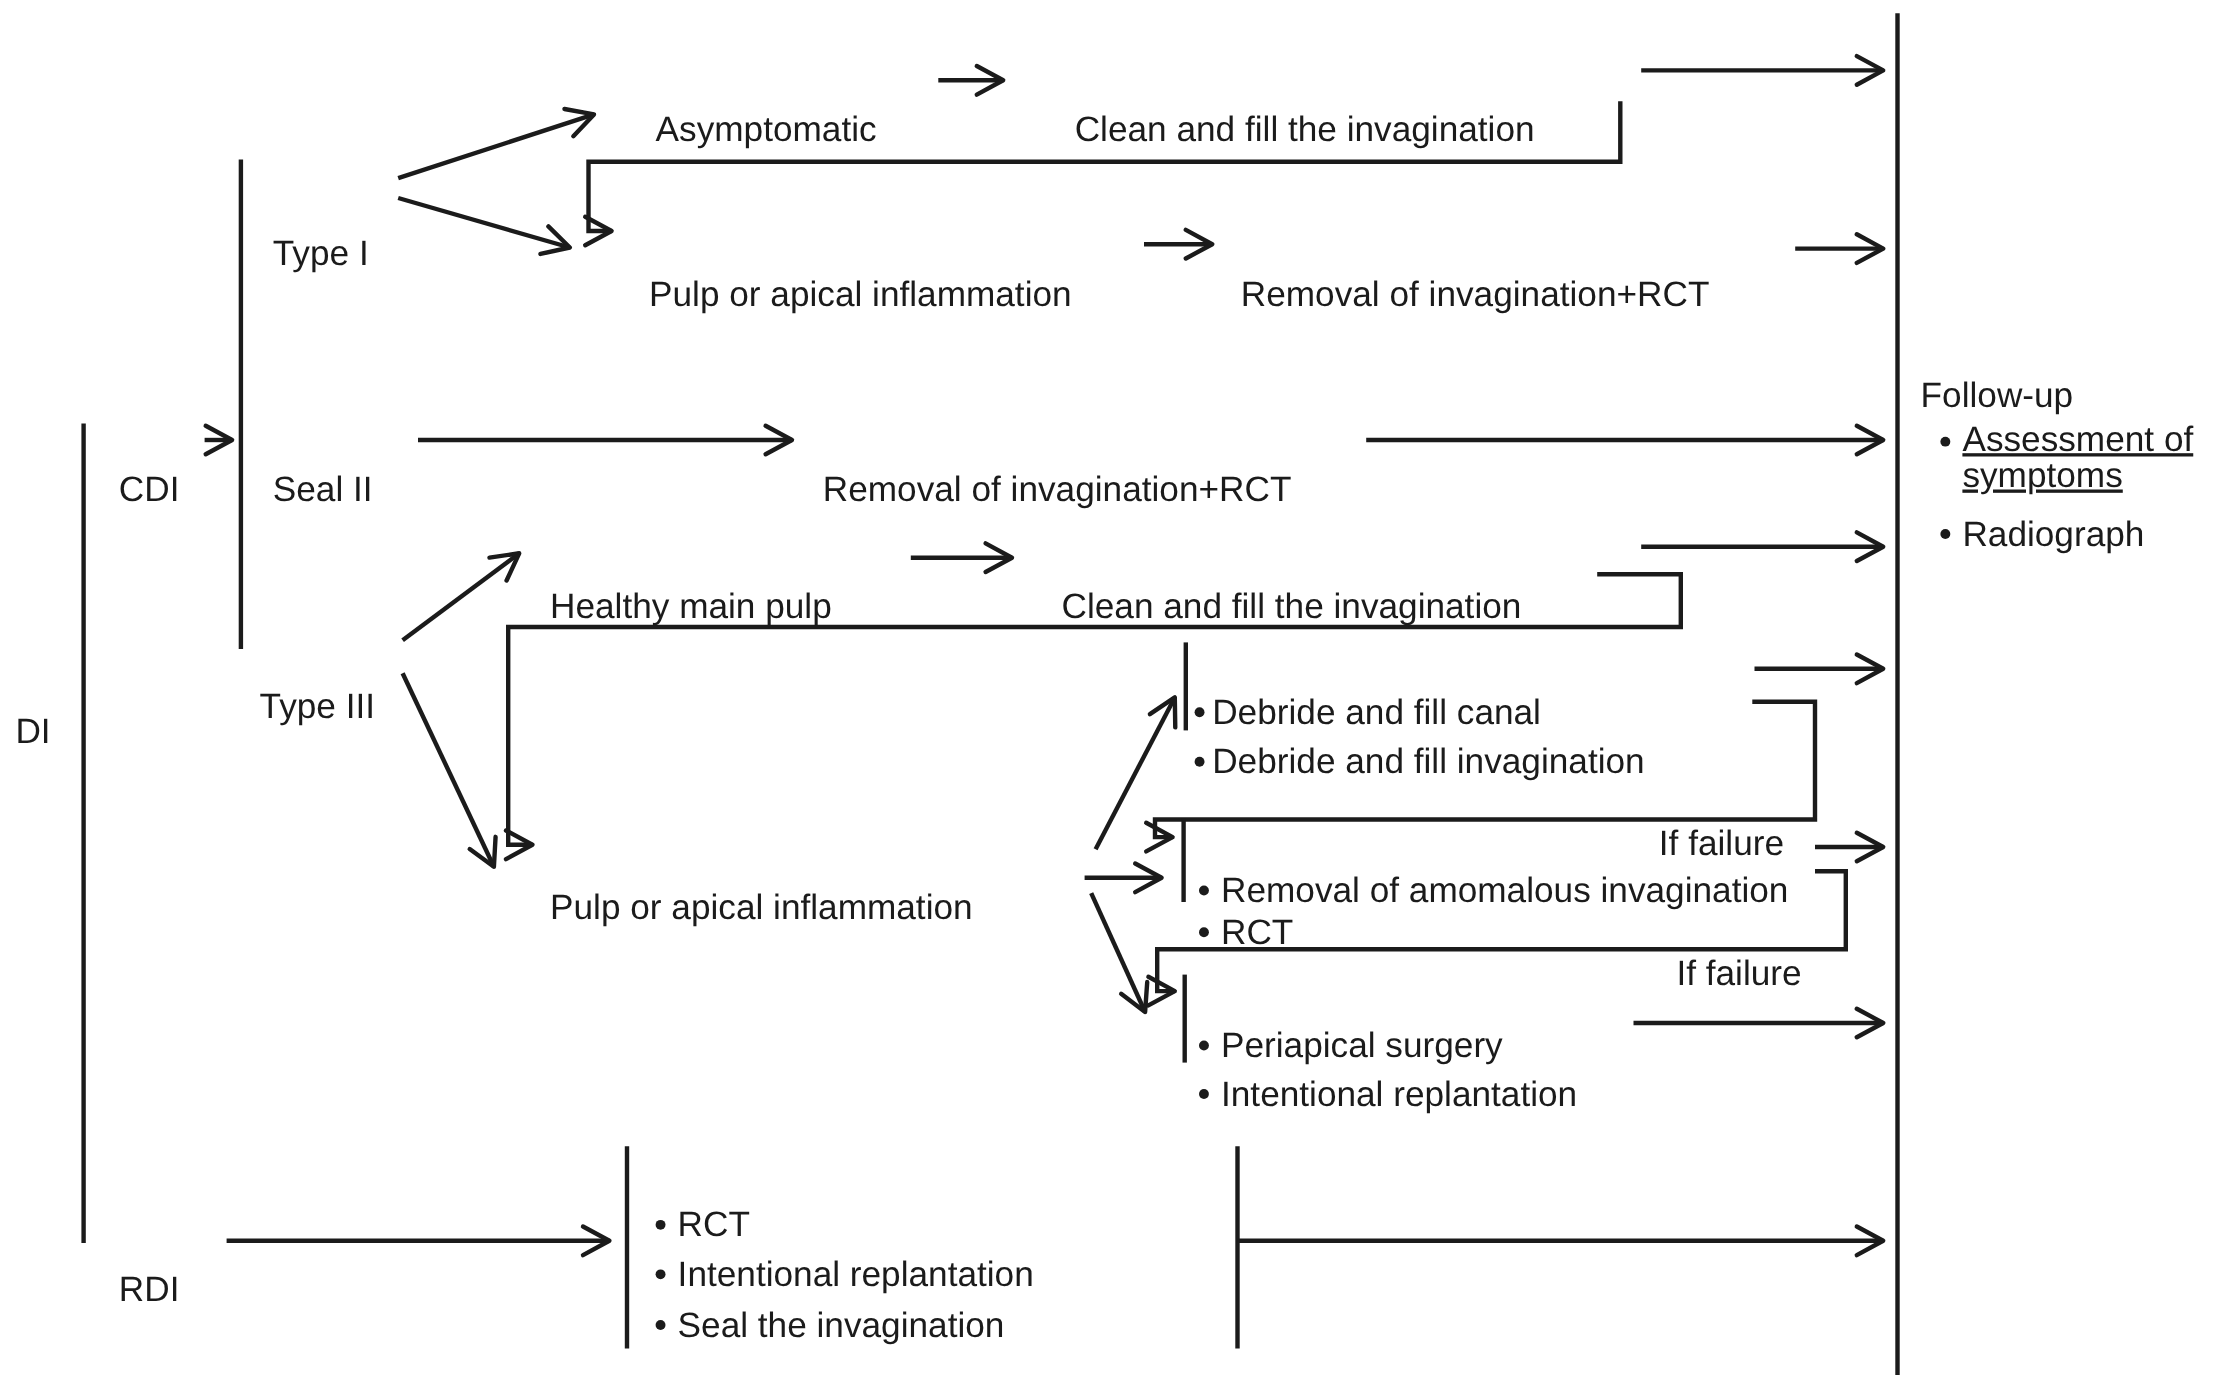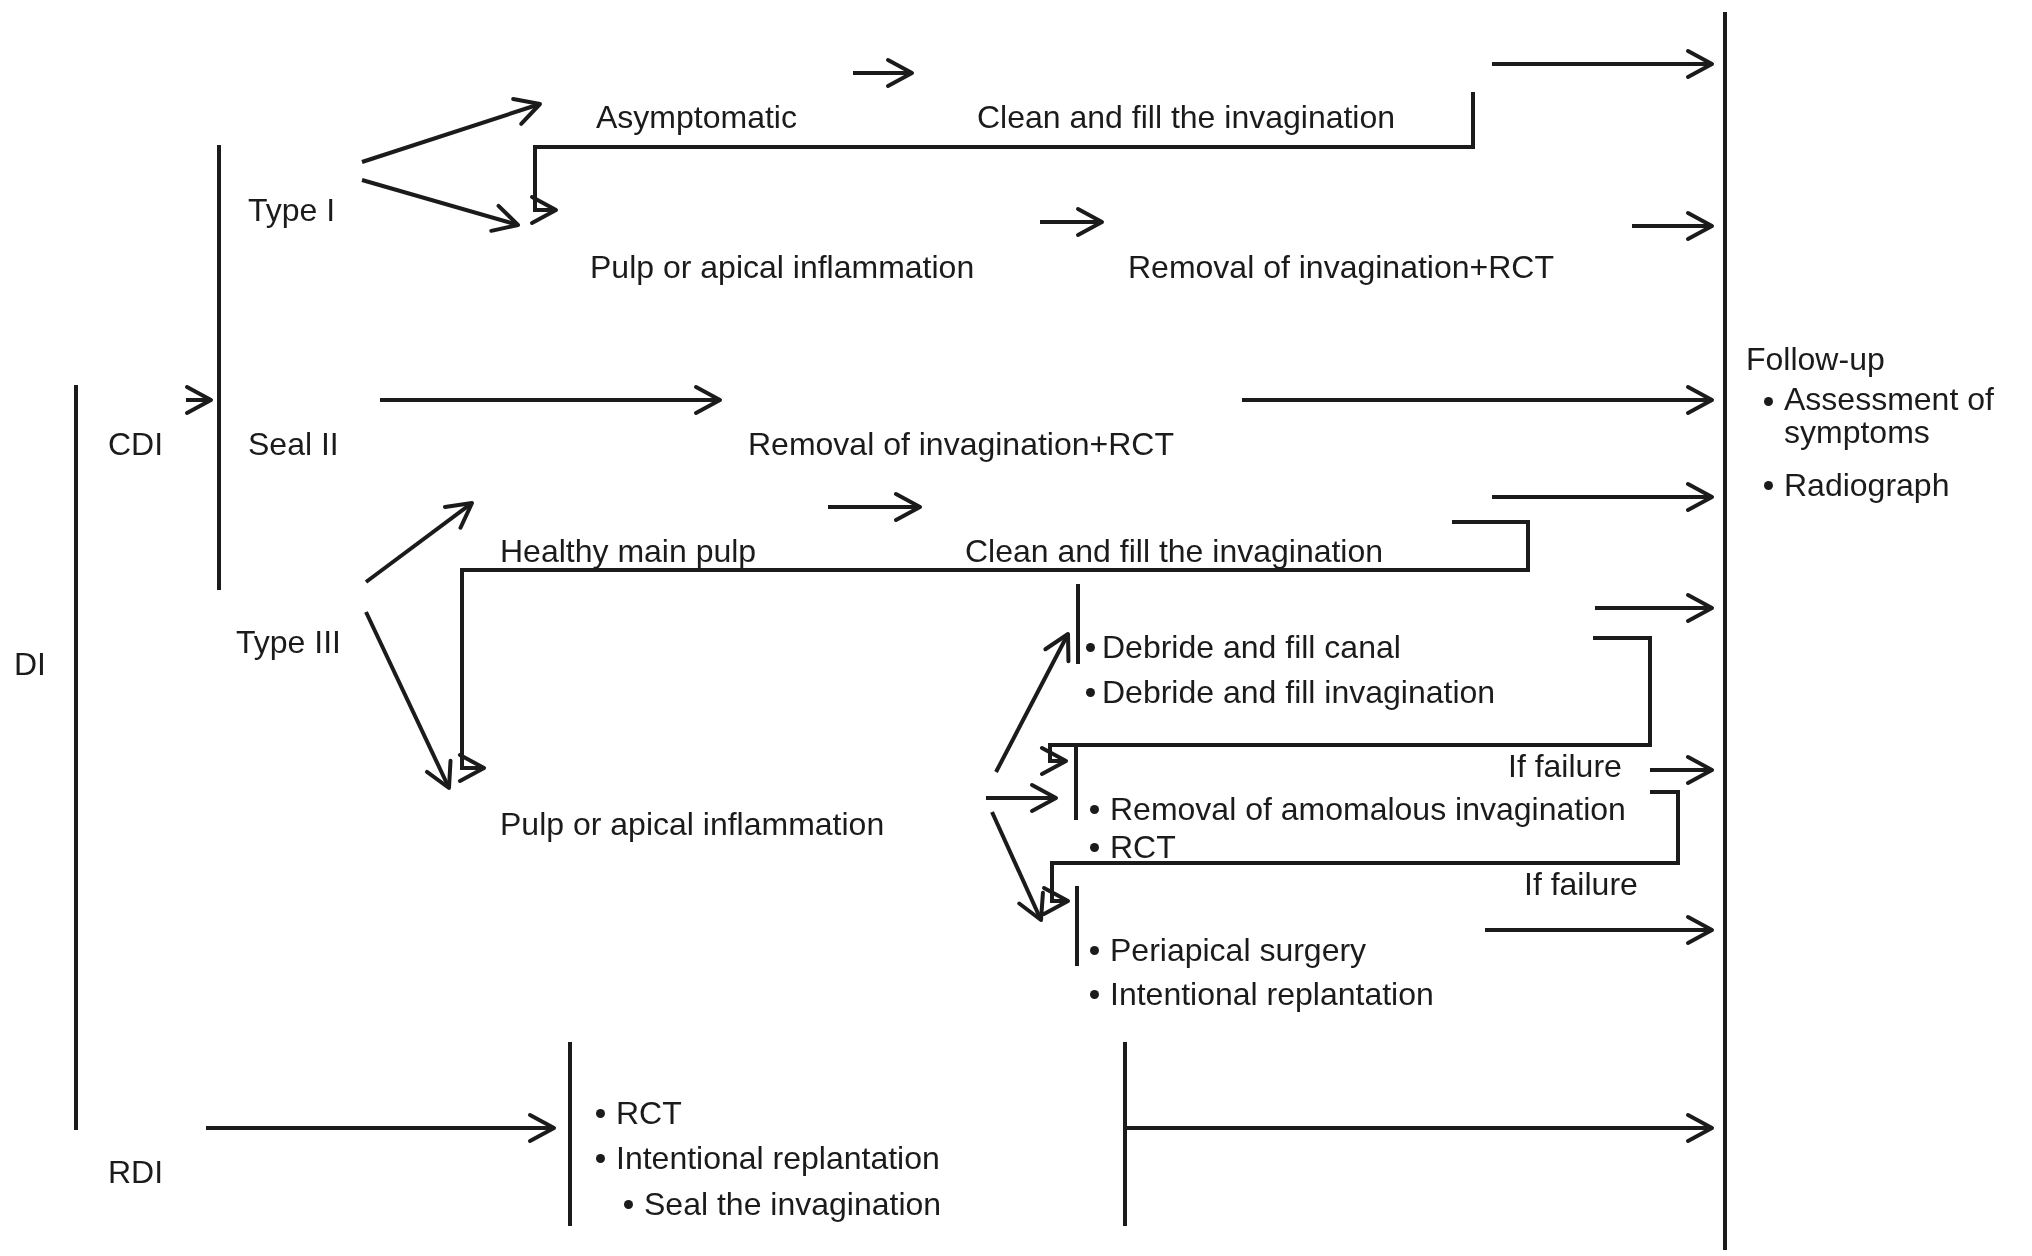--- a/index.html
+++ b/index.html
@@ -21,21 +21,21 @@
     margin-top:44px;
   }
   .bullet{display:flex;align-items:flex-start;}
   .dot{
     flex:none;
     width:9px;height:9px;border-radius:50%;
     background:#1b1b1b;
     margin-top:14px;margin-right:11px;
   }
   .dot.tight{margin-right:7px;}
-  .wrapText{white-space:normal;width:230px;line-height:33px;}
+  .wrapText{white-space:normal;width:230px;line-height:33px;text-decoration:underline;}
 </style>
 </head>
 <body>
 
 <div id="canvas">
 
   <svg id="wires" width="2032" height="1256" viewBox="0 0 2032 1256">
     <defs>
       <marker id="ah" markerUnits="userSpaceOnUse" markerWidth="36" markerHeight="36" viewBox="0 0 36 36" refX="30" refY="18" orient="auto">
         <path d="M6 5 L30 18 L6 31" fill="none" stroke="#1b1b1b" stroke-width="4" stroke-linecap="round" stroke-linejoin="round"></path>
@@ -92,21 +92,21 @@
       <path d="M206 1128 L554 1128" marker-end="url(#ah)"></path>
       <path d="M570 1042 L570 1226"></path>
       <path d="M1125 1042 L1125 1226"></path>
       <path d="M1125 1128 L1712 1128" marker-end="url(#ah)"></path>
     </g>
   </svg>
 
   <div class="lbl" style="left:14px;top:602px">DI</div>
   <div class="lbl" style="left:108px;top:382px">CDI</div>
   <div class="lbl" style="left:108px;top:1110px">RDI</div>
-  <div class="lbl" style="left:248px;top:148px">Type I</div>
+  <div class="lbl" style="left:248px;top:168px">Type I</div>
   <div class="lbl" style="left:248px;top:382px">Seal II</div>
   <div class="lbl" style="left:236px;top:580px">Type III</div>
 
   <div class="lbl" style="left:596px;top:55px">Asymptomatic</div>
   <div class="lbl" style="left:977px;top:55px">Clean and fill the invagination</div>
   <div class="lbl" style="left:590px;top:205px">Pulp or apical inflammation</div>
   <div class="lbl" style="left:1128px;top:205px">Removal of invagination+RCT</div>
 
   <div class="lbl" style="left:748px;top:382px">Removal of invagination+RCT</div>
 
@@ -146,21 +146,21 @@
   </div>
 
   <div class="lbl bullet" style="left:596px;top:1051px">
     <span class="dot"></span>
     <span>RCT</span>
   </div>
   <div class="lbl bullet" style="left:596px;top:1096px">
     <span class="dot"></span>
     <span>Intentional replantation</span>
   </div>
-  <div class="lbl bullet" style="left:624px;top:1142px">
+  <div class="lbl bullet" style="left:596px;top:1142px">
     <span class="dot"></span>
     <span>Seal the invagination</span>
   </div>
 
   <div class="lbl" style="left:1746px;top:297px">Follow-up</div>
   <div class="lbl bullet" style="left:1764px;top:339px">
     <span class="dot"></span>
     <span class="wrapText">Assessment of symptoms</span>
   </div>
   <div class="lbl bullet" style="left:1764px;top:423px">

